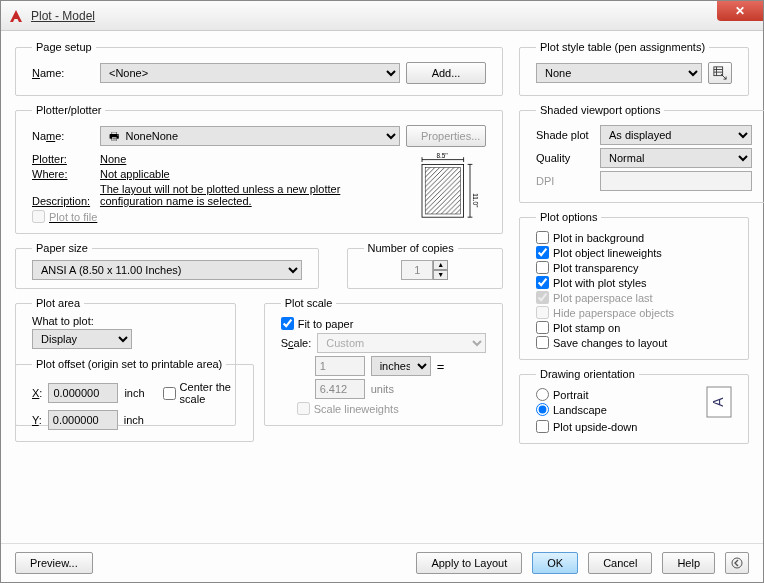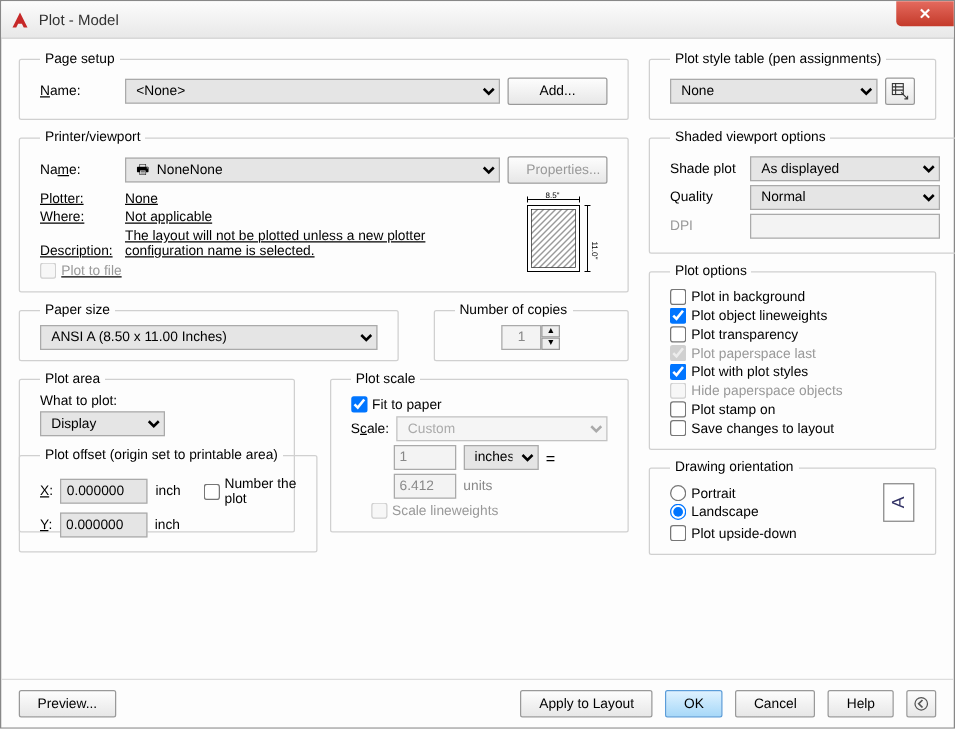--- a/index.html
+++ b/index.html
@@ -1,20 +1,20 @@
 <!DOCTYPE html>
 <html><head>
 <meta charset="utf-8">
 <style>
   * { box-sizing: border-box; margin: 0; padding: 0; }
   body { font-family: "Segoe UI", Tahoma, sans-serif; font-size: 11px; background: #fff; }
   .window { width: 764px; height: 583px; border: 1px solid #888; background: #fdfdfd; position: relative; display: flex; flex-direction: column; }
   .titlebar { height: 30px; background: linear-gradient(to bottom, #fcfcfc, #e8e8e8); border-bottom: 1px solid #ccc; display: flex; align-items: center; padding: 0 6px; position: relative; }
   .titlebar .appicon { width: 18px; height: 18px; margin-right: 6px; }
-  .titlebar .title { font-size: 12px; color: #333; }
+  .titlebar .title { font-size: 12px; color: #333; text-decoration: underline; }
   .close-corner { position: absolute; top: 0; right: 0; width: 46px; height: 20px; background: linear-gradient(to bottom,#e46a5e,#c43a2a); border-bottom-left-radius: 4px; display: flex; align-items: center; justify-content: center; }
   .close-x { color: #fff; font-size: 12px; font-weight: bold; }
   .body { flex: 1; padding: 10px 14px 4px; display: flex; gap: 16px; }
   .col-left { flex: 1.05; display: flex; flex-direction: column; gap: 8px; }
   .col-right { width: 230px; display: flex; flex-direction: column; gap: 8px; }
   fieldset { border: 1px solid #d0d0d0; border-radius: 2px; padding: 6px 16px 8px; }
   legend { font-size: 11px; color: #000; padding: 0 4px; }
   .row { display: flex; align-items: center; gap: 6px; margin: 3px 0; }
   .label { min-width: 62px; color: #000; }
   .label-u { text-decoration: underline; text-decoration-color: #000; }
@@ -63,21 +63,21 @@
       <fieldset>
         <legend>Page setup</legend>
         <div class="row">
           <span class="label"><span class="label-u">N</span><span textcontent="Name:">ame:</span></span>
           <select style="flex:1"><option>&lt;None&gt;</option></select>
           <button class="btn" style="width:80px">Add...</button>
         </div>
       </fieldset>
 
       <fieldset>
-        <legend>Printer/viewport</legend>
+        <legend>Plotter/plotter</legend>
         <div class="row">
           <span class="label">Na<span class="label-u">m</span>e:</span>
           <select style="flex:1">
             <option>🖶 &nbsp;<span>None</span>None</option>
           </select>
           <button class="btn" disabled="" style="width:80px">Properties...</button>
         </div>
         <div style="display:flex; gap:8px;text-decoration:underline;">
           <div style="flex:1">
             <div class="row">
@@ -165,21 +165,21 @@
       </div>
 
       <fieldset style="margin-top:-76px; width:49%">
         <legend>Plot offset (origin set to printable area)</legend>
         <div class="row">
           <span><span class="label-u">X</span>:</span>
           <input type="text" style="width: 70px;" value="0.000000">
           <span>inch</span>
           <div class="checkbox" style="margin-left:12px">
               <input type="checkbox" style="">
-              <span>Number the plot</span>
+              <span>Center the scale</span>
             </div>
         </div>
         <div class="row">
           <span><span class="label-u">Y</span>:</span>
           <input type="text" style="width: 70px;" value="0.000000">
           <span>inch</span>
         </div>
       </fieldset>
 
     </div>
@@ -223,26 +223,26 @@
           </div>
         <div class="checkbox">
             <input type="checkbox" checked="" style="">
             <span>Plot object lineweights</span>
           </div>
         <div class="checkbox">
             <input type="checkbox" style="">
             <span>Plot transparency</span>
           </div>
         <div class="checkbox">
+            <input type="checkbox" checked="" style="">
+            <span>Plot with plot styles</span>
+          </div>
+        <div class="checkbox">
             <input type="checkbox" checked="" disabled="" style="">
             <span class="disabled-text">Plot paperspace last</span>
-          </div>
-        <div class="checkbox">
-            <input type="checkbox" checked="" style="">
-            <span>Plot with plot styles</span>
           </div>
         <div class="checkbox">
             <input type="checkbox" disabled="" style="">
             <span class="disabled-text">Hide paperspace objects</span>
           </div>
         <div class="checkbox">
             <input type="checkbox" style="">
             <span>Plot stamp on</span>
           </div>
         <div class="checkbox">

